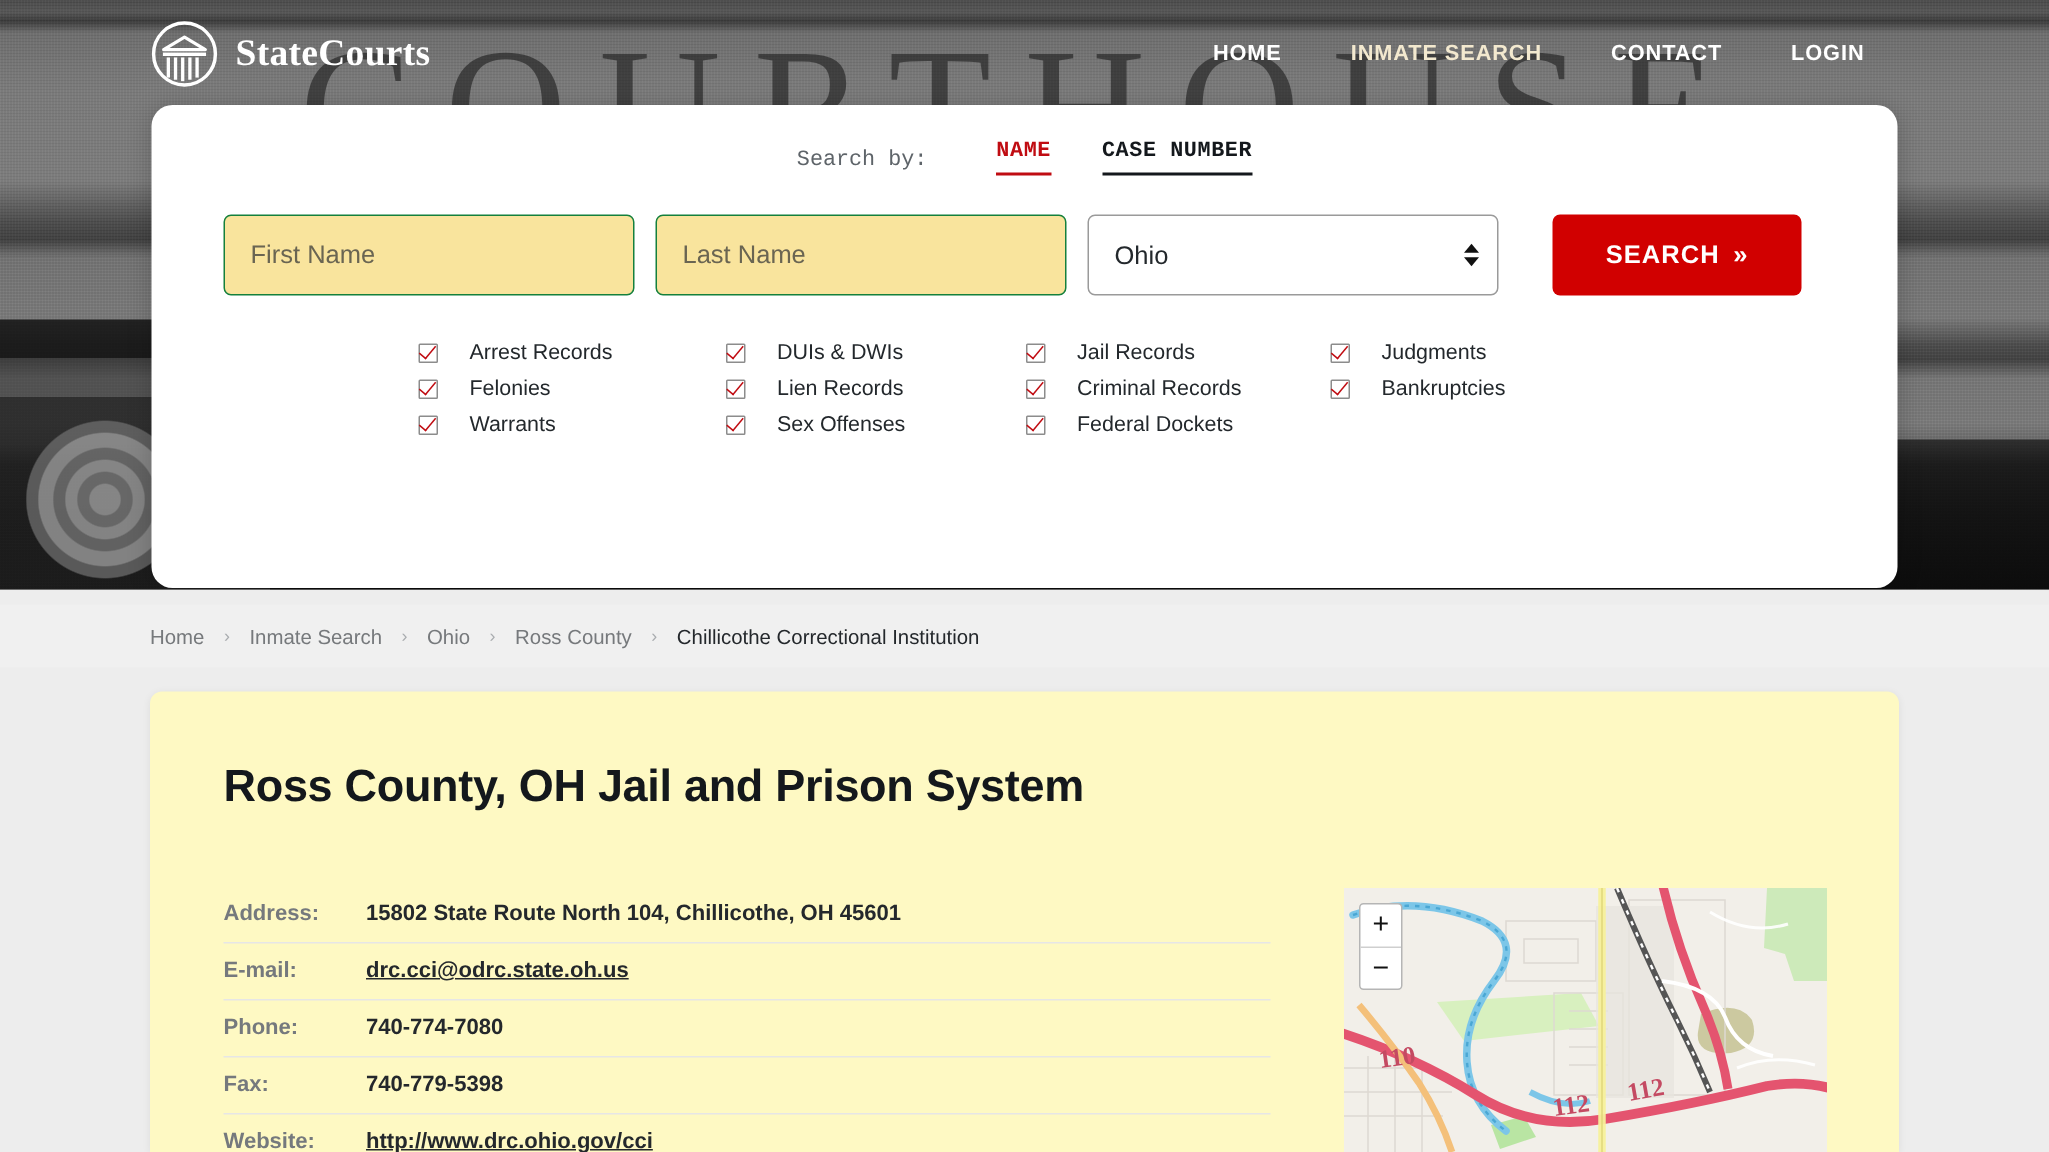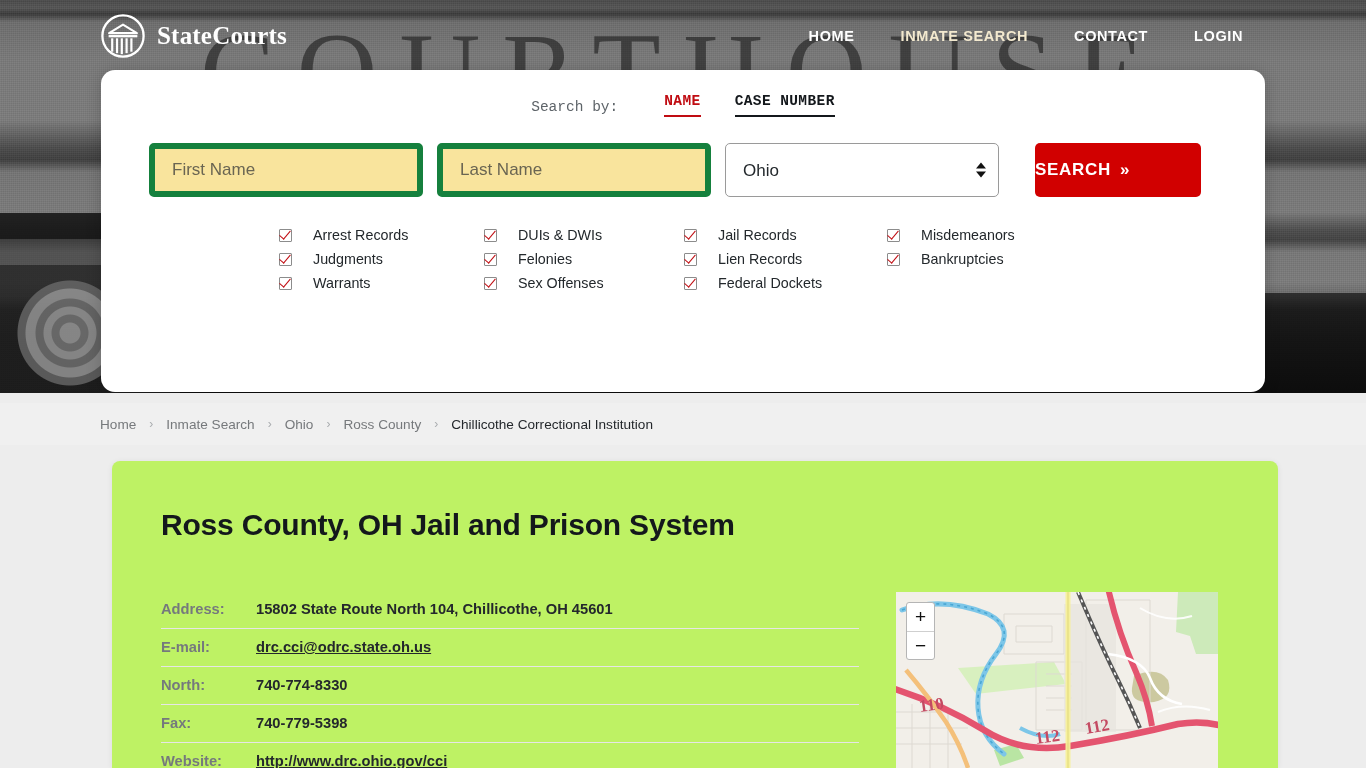--- a/index.html
+++ b/index.html
@@ -112,21 +112,21 @@
   .tab.name { color: #c00c12; border-bottom: 2.5px solid #c00c12; margin-right: 34px; text-align: center; }
   .tab.case { color: #14181c; border-bottom: 2.5px solid #14181c; }
 
   .fields {
     display: flex; align-items: center;
     margin: 26px 0 0 48px; gap: 14px;
   }
   .inp {
     width: 274px; height: 54px;
     background: #f9e49d;
-    border: 6px solid #15803d;
+    border: 1px solid #15803d;
     border-radius: 5px;
     font-family: "Liberation Sans", sans-serif;
     font-size: 17px; color: #5b5646;
     padding: 0 17px;
     outline: none;
   }
   .inp::placeholder { color: #6a6552; opacity: 1; }
   .sel-wrap { position: relative; width: 274px; height: 54px; }
   select.sel {
     width: 274px; height: 54px;
@@ -150,21 +150,21 @@
   .sel-arrows i.up { border-bottom: 6px solid #111; }
   .sel-arrows i.dn { border-top: 6px solid #111; }
   .btn-search {
     width: 166px; height: 54px;
     margin-left: 22px;
     background: #d10000;
     border: none; border-radius: 5px;
     color: #fff; font-size: 17px; font-weight: 700; letter-spacing: .7px;
     font-family: "Liberation Sans", sans-serif;
     cursor: pointer;
-    display: flex; align-items: center; gap: 9px;
+    display: flex; align-items: center; justify-content: center; gap: 9px;
   }
   .btn-search .chev { font-size: 17px; }
 
   .feature-grid {
     display: grid;
     grid-template-columns: 205px 200px 203px 200px;
     justify-content: center;
     row-gap: 0; margin-top: 26px;
   }
   .feat {
@@ -194,23 +194,23 @@
     background: #f0f0f0;
     display: flex; align-items: center;
   }
   .crumbs { margin-left: 100px; display: flex; align-items: center; font-size: 13.6px; }
   .crumbs a { color: #76797c; text-decoration: none; }
   .crumbs .sep { color: #a9acaf; margin: 0 13px; font-size: 12px; }
   .crumbs .cur { color: #24282c; }
 
   
   .content-card {
-    position: absolute; top: 461px; left: 112px;
+    position: absolute; top: 461px; left: 100px;
     width: 1166px; height: 307px;
-    background: #bef264;
+    background: #fef9c3;
     border-radius: 8px 8px 0 0;
     box-shadow: 0 1px 6px rgba(0,0,0,.07);
   }
   .page-title {
     margin: 47px 0 0 49px;
     font-size: 30px; font-weight: 700; color: #14181c;
     letter-spacing: -.2px;
   }
   .detail-table {
     margin: 49px 0 0 49px;
@@ -312,33 +312,33 @@
       <div class="feat">
           <span class="cbx"></span>
           <span>DUIs &amp; DWIs</span>
         </div>
       <div class="feat">
           <span class="cbx"></span>
           <span>Jail Records</span>
         </div>
       <div class="feat">
           <span class="cbx"></span>
-          <span>Misdemeanors</span>
-        </div>
-      <div class="feat">
-          <span class="cbx"></span>
           <span>Judgments</span>
         </div>
       <div class="feat">
           <span class="cbx"></span>
           <span>Felonies</span>
         </div>
       <div class="feat">
           <span class="cbx"></span>
           <span>Lien Records</span>
+        </div>
+      <div class="feat">
+          <span class="cbx"></span>
+          <span>Criminal Records</span>
         </div>
       <div class="feat">
           <span class="cbx"></span>
           <span>Bankruptcies</span>
         </div>
       <div class="feat">
           <span class="cbx"></span>
           <span>Warrants</span>
         </div>
       <div class="feat">
@@ -374,22 +374,22 @@
     <tbody>
         <tr>
       <td class="k">Address:</td>
       <td class="v">15802 State Route North 104, Chillicothe, OH 45601</td>
     </tr>
     <tr>
       <td class="k">E-mail:</td>
       <td class="v"><a href="#">drc.cci@odrc.state.oh.us</a></td>
     </tr>
     <tr>
-      <td class="k">North:</td>
-      <td class="v">740-774-8330</td>
+      <td class="k">Phone:</td>
+      <td class="v">740-774-7080</td>
     </tr>
     <tr>
       <td class="k">Fax:</td>
       <td class="v">740-779-5398</td>
     </tr>
     <tr>
       <td class="k">Website:</td>
       <td class="v"><a href="#">http://www.drc.ohio.gov/cci</a></td>
     </tr>
   </tbody>

